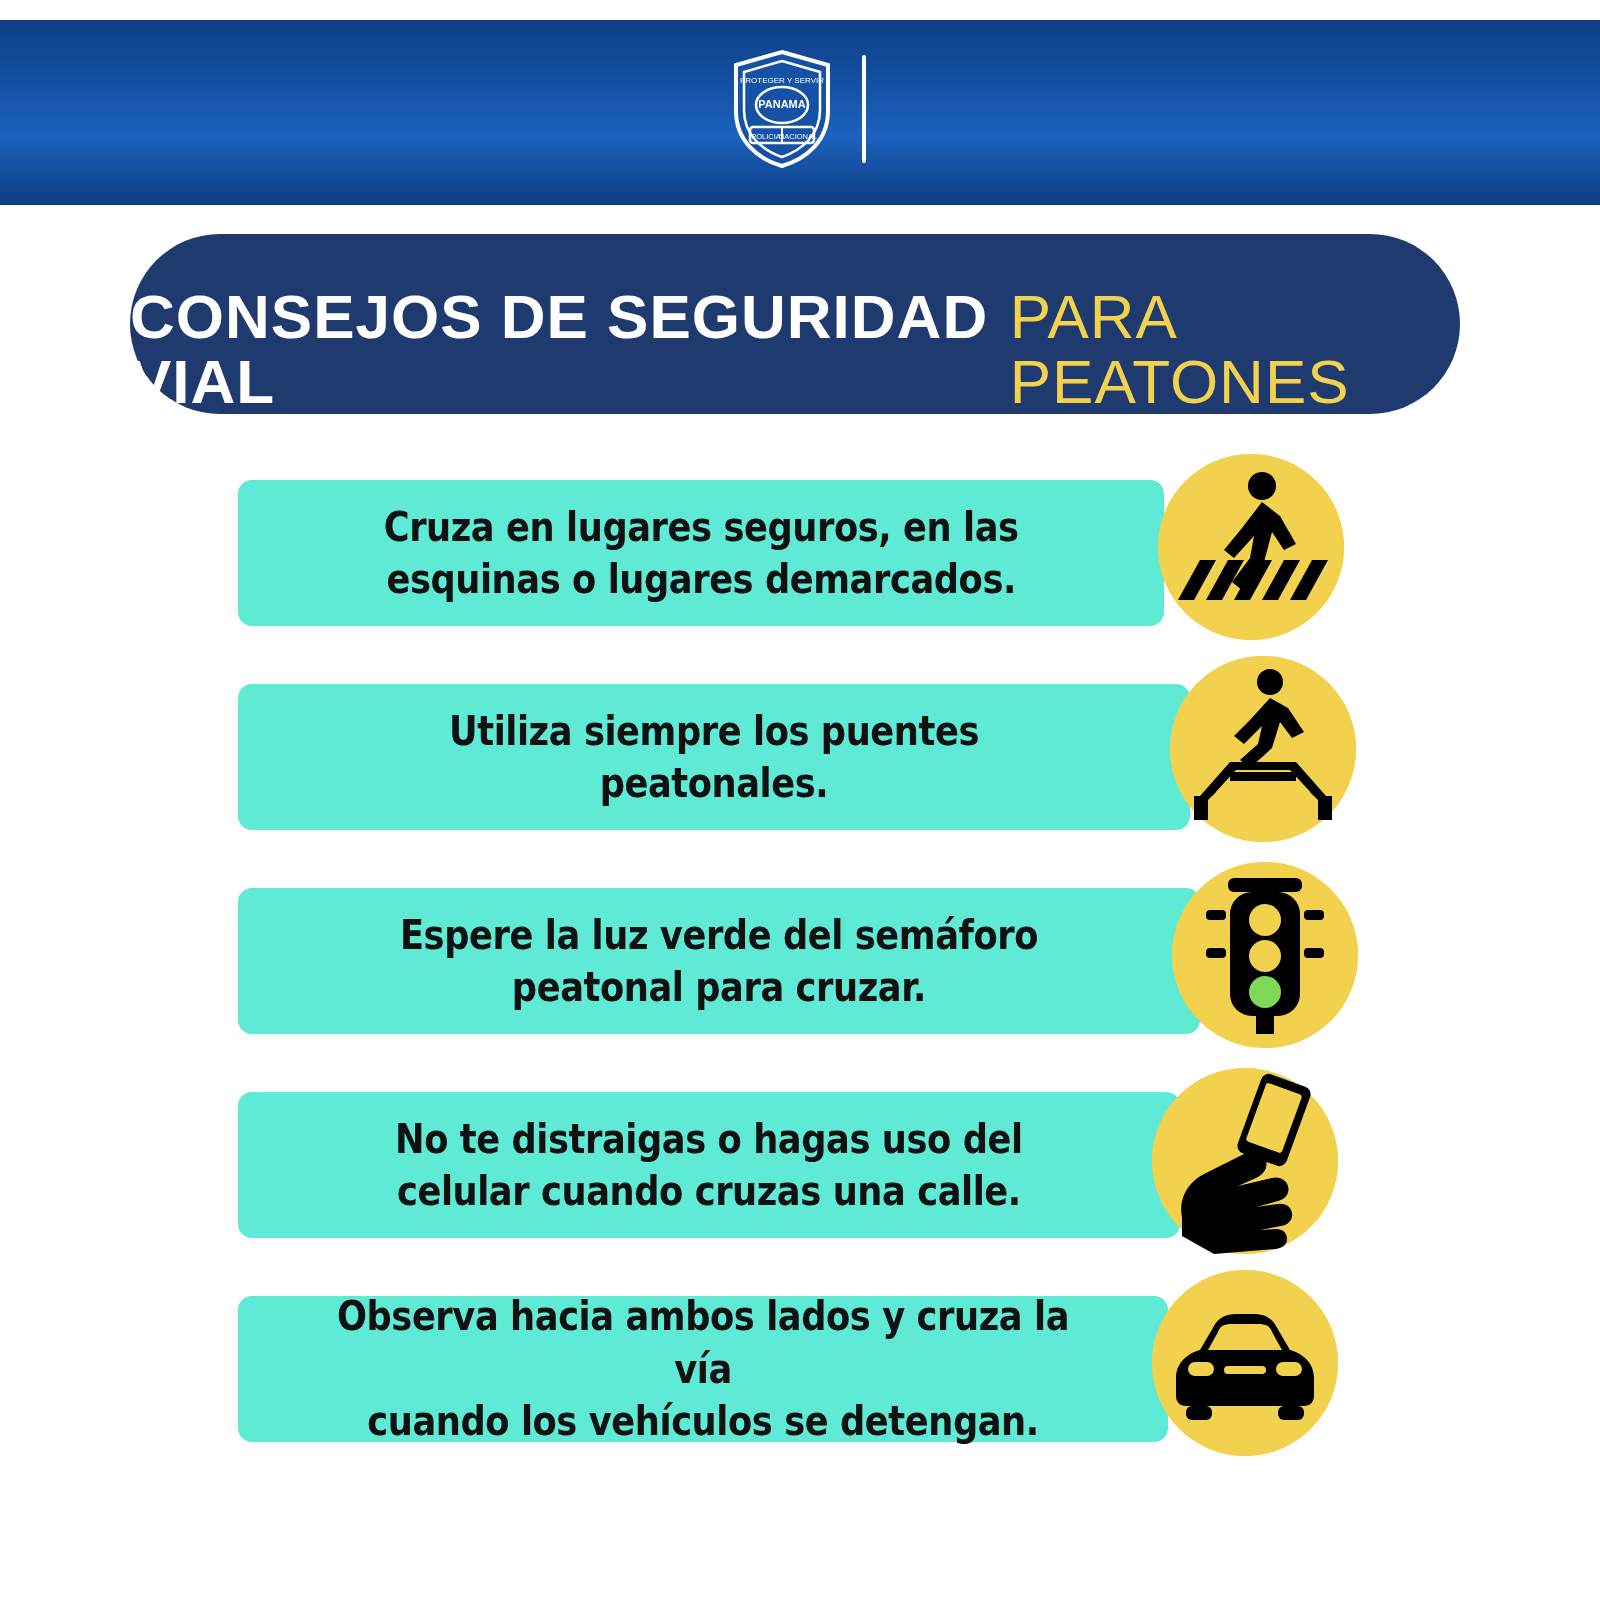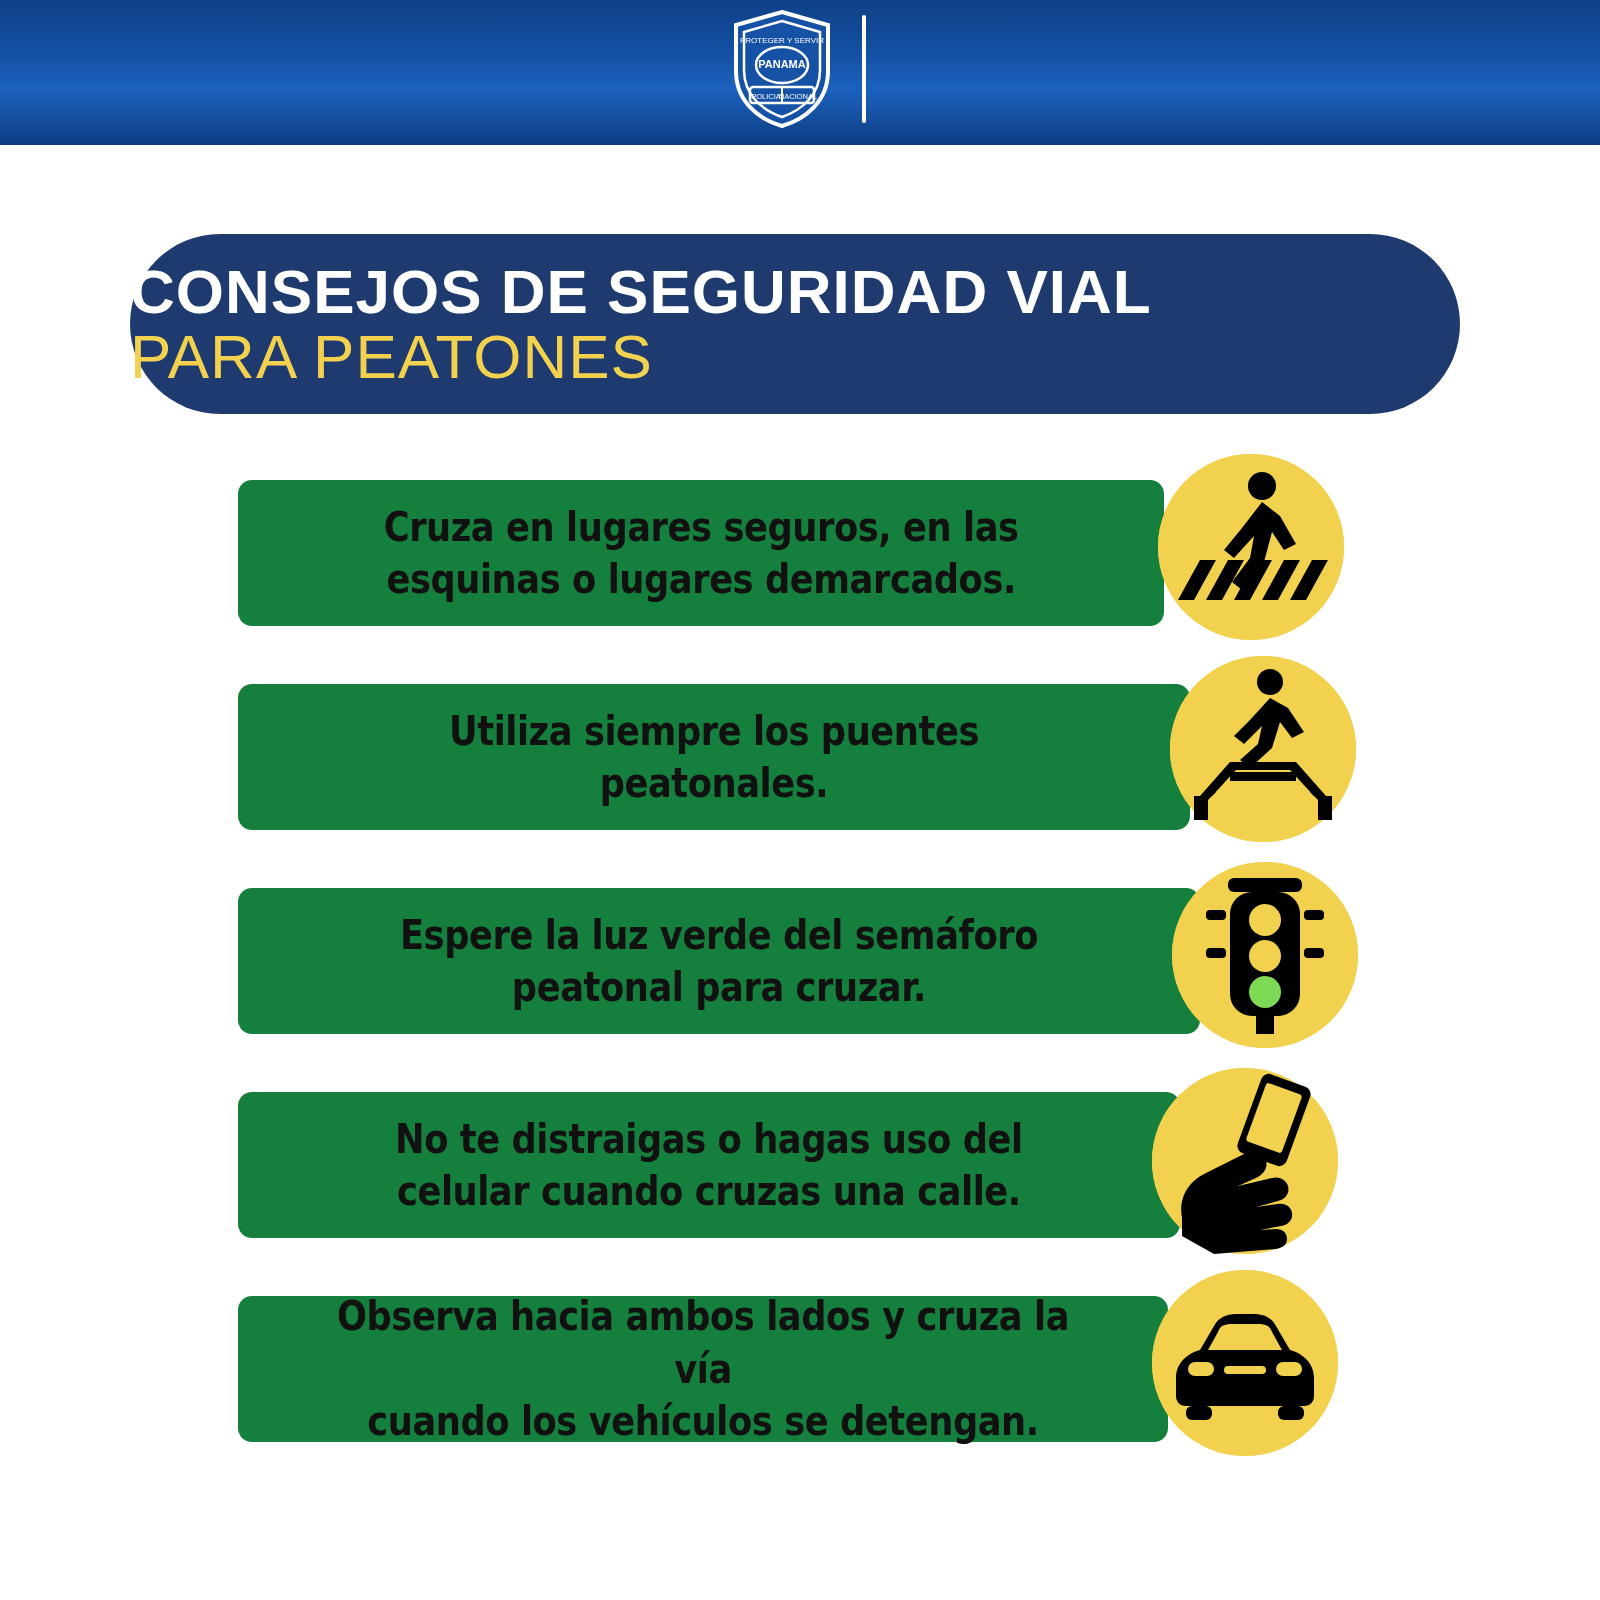--- a/index.html
+++ b/index.html
@@ -11,25 +11,26 @@
     height: 1600px;
     background: #ffffff;
     font-family: "Liberation Sans", sans-serif;
     overflow: hidden;
   }
 
   
   .header-bar {
     position: relative;
     width: 1600px;
-    height: 145px;
+    height: 185px;
     background: linear-gradient(180deg, #0e3f86 0%, #1552a6 38%, #1c62bf 62%, #0d3c80 100%);
     display: flex;
     align-items: center;
     justify-content: center;
+    margin-top: 20px;
   }
   .header-inner {
     display: flex;
     align-items: center;
     gap: 26px;
     transform: translateY(-4px);
   }
   .crest {
     width: 108px;
     height: 120px;
@@ -67,22 +68,22 @@
   
   .title-pill {
     position: absolute;
     left: 130px;
     top: 234px;
     width: 1330px;
     height: 180px;
     background: #1e3a6e;
     border-radius: 90px;
     display: flex;
-    flex-direction: column;
-    align-items: flex-start;
+    flex-direction: row;
+    align-items: flex-end;
     justify-content: center;
     box-sizing: border-box;
   }
   .title-line1 {
     color: #ffffff;
     font-size: 62px;
     font-weight: bold;
     letter-spacing: 1px;
     line-height: 1.05;
   }
@@ -104,21 +105,21 @@
   .tip-row {
     position: relative;
     height: 196px;
     margin-bottom: 8px;
   }
   .tip-bar {
     position: absolute;
     left: 238px;
     top: 28px;
     height: 146px;
-    background: #15803d;
+    background: #5eead4;
     border-radius: 14px;
     display: flex;
     align-items: center;
     justify-content: center;
     box-sizing: border-box;
     padding: 0 34px 0 34px;
   }
   .tip-text {
     color: #111111;
     font-family: "DejaVu Sans", sans-serif;

